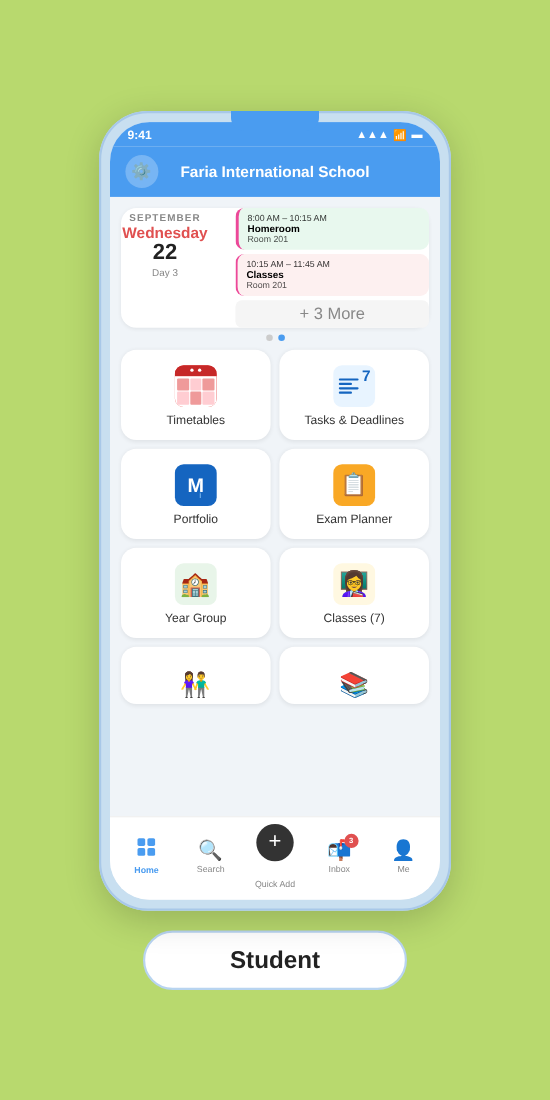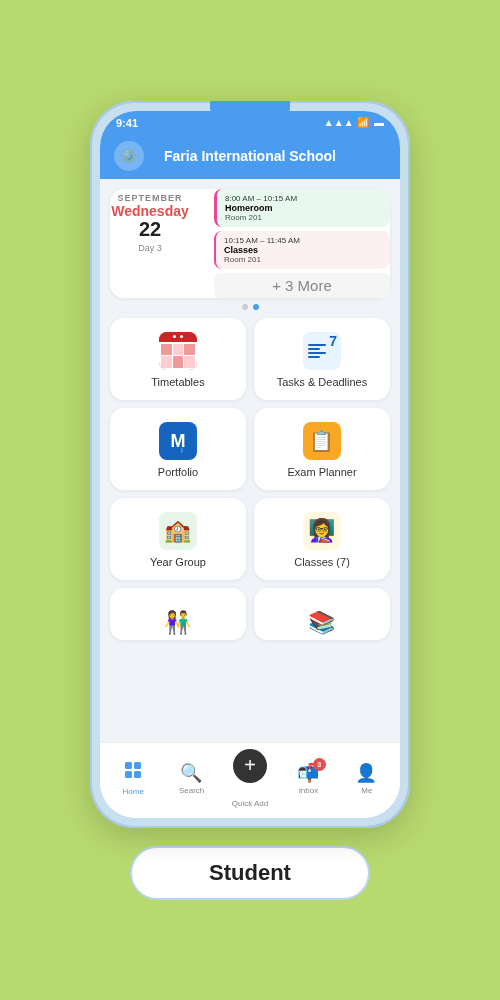--- a/index.html
+++ b/index.html
@@ -233,21 +233,21 @@
     }
     .nav-item {
       display: flex;
       flex-direction: column;
       align-items: center;
       gap: 2px;
       font-size: 8px;
       color: #888;
       flex: 1;
     }
-    .nav-item.active { color: #4a9cf0; }
+    .nav-item.active { color: #4a9cf0; font-weight: bold; }
     .nav-icon {
       font-size: 18px;
       position: relative;
     }
     .nav-badge {
       position: absolute;
       top: -4px;
       right: -6px;
       background: #e05050;
       color: white;

